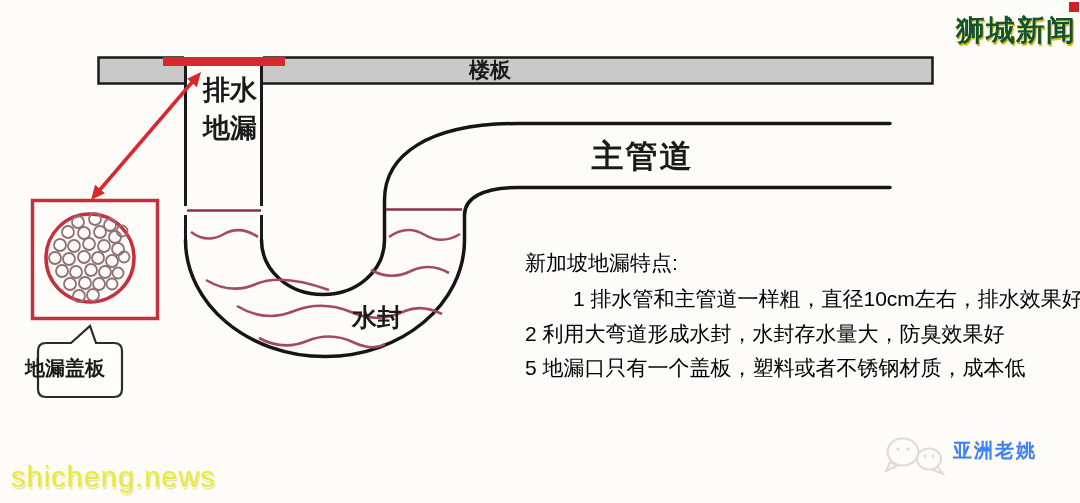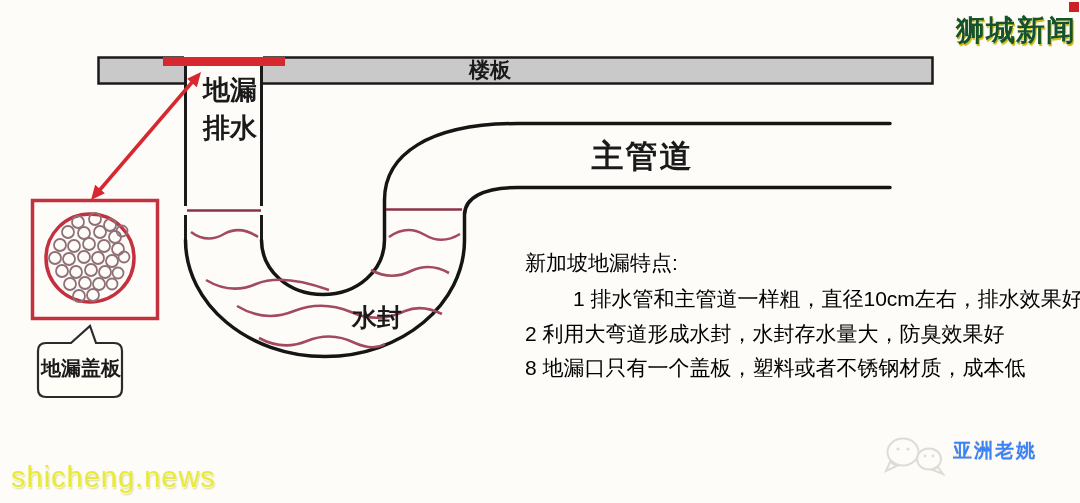--- a/index.html
+++ b/index.html
@@ -5,21 +5,21 @@
   html,body{margin:0;padding:0;}
   body{width:1080px;height:503px;position:relative;background:#fdfcf9;overflow:hidden;
        font-family:"Liberation Sans","DejaVu Sans",sans-serif;}
   .stage{position:absolute;left:0;top:0;width:1080px;height:503px;}
   svg{position:absolute;left:0;top:0;}
   .lbl{position:absolute;color:#1a1a1a;font-weight:bold;white-space:nowrap;}
   .slab-label{left:440px;top:57px;width:100px;height:26px;line-height:26px;text-align:center;font-size:21px;}
   .drain-label{left:186px;top:71px;width:88px;text-align:center;font-size:27px;line-height:38px;}
   .mainpipe-label{left:570px;top:135px;width:145px;text-align:center;font-size:32px;letter-spacing:2px;}
   .seal-label{left:352px;top:301px;font-size:25px;}
-  .cover-label{left:40px;top:355px;width:82px;text-align:center;font-size:20px;letter-spacing:0px;}
+  .cover-label{left:24px;top:355px;width:82px;text-align:center;font-size:20px;letter-spacing:0px;}
   .notes{position:absolute;left:525px;top:251px;color:#000000;font-weight:normal;}
   .notes-title{font-size:21px;line-height:24px;}
   .notes-line{position:absolute;left:0;font-size:21px;line-height:24px;white-space:nowrap;}
   .nl1{top:36px;margin-left:48px;}.nl2{top:71px;}.nl3{top:105px;}
   .wm-top{position:absolute;left:956px;top:11px;font-size:29px;font-weight:bold;color:#14532d;
           text-shadow:-1px -1px 0 #fffceb, 1px 2px 1px #cdb708;letter-spacing:1px;}
   .wm-bottom-left{position:absolute;left:11px;top:461px;font-size:29px;color:#e9e93a;
           text-shadow:0 1px 0 #fbfbd8, 1px 2px 2px #d8d890;letter-spacing:1px;}
   .wm-bottom-right{position:absolute;left:953px;top:438px;font-size:19px;font-weight:bold;color:#3b82f6;
           text-shadow:0 1px 1px #f6f3ee, 0 -1px 0 #d8d3cb;letter-spacing:2px;}
@@ -110,34 +110,34 @@
       <circle cx="898" cy="449" r="1.6" fill="#dfdbd5" stroke="none"></circle>
       <circle cx="908" cy="449" r="1.6" fill="#dfdbd5" stroke="none"></circle>
       <circle cx="925" cy="456" r="1.4" fill="#dfdbd5" stroke="none"></circle>
       <circle cx="933" cy="456" r="1.4" fill="#dfdbd5" stroke="none"></circle>
     </g>
   </svg>
 
   <div class="lbl slab-label">楼板</div>
 
   <div class="lbl drain-label">
+    <div>排水</div>
     <div>地漏</div>
-    <div>排水</div>
   </div>
 
   <div class="lbl mainpipe-label">主管道</div>
 
   <div class="lbl seal-label">水封</div>
 
   <div class="lbl cover-label">地漏盖板</div>
 
   <div class="notes">
     <div class="notes-title">新加坡地漏特点:</div>
     <div class="notes-line nl1">1 排水管和主管道一样粗，直径10cm左右，排水效果好</div>
     <div class="notes-line nl2">2 利用大弯道形成水封，水封存水量大，防臭效果好</div>
-    <div class="notes-line nl3">8 地漏口只有一个盖板，塑料或者不锈钢材质，成本低</div>
+    <div class="notes-line nl3">5 地漏口只有一个盖板，塑料或者不锈钢材质，成本低</div>
   </div>
 
   <div class="wm-top">狮城新闻</div>
   <div class="wm-bottom-left">shicheng.news</div>
   <div class="wm-bottom-right">亚洲老姚</div>
 
 </div>
 
 </body></html>

